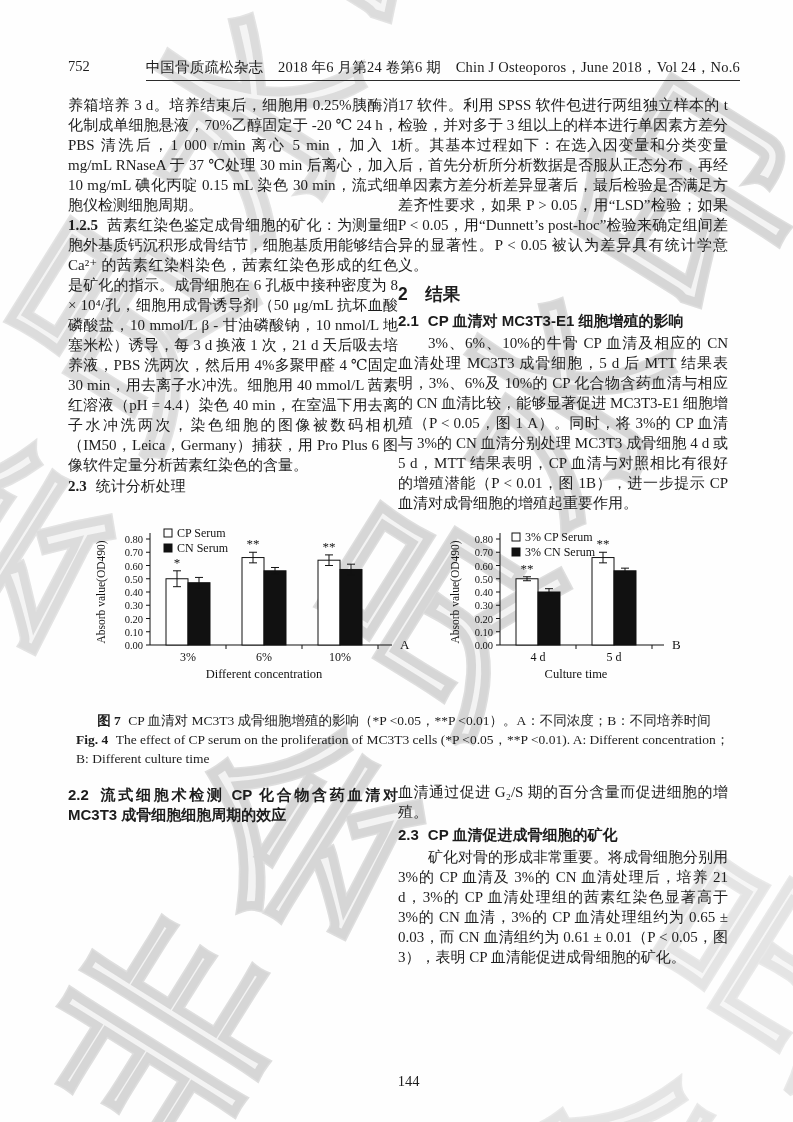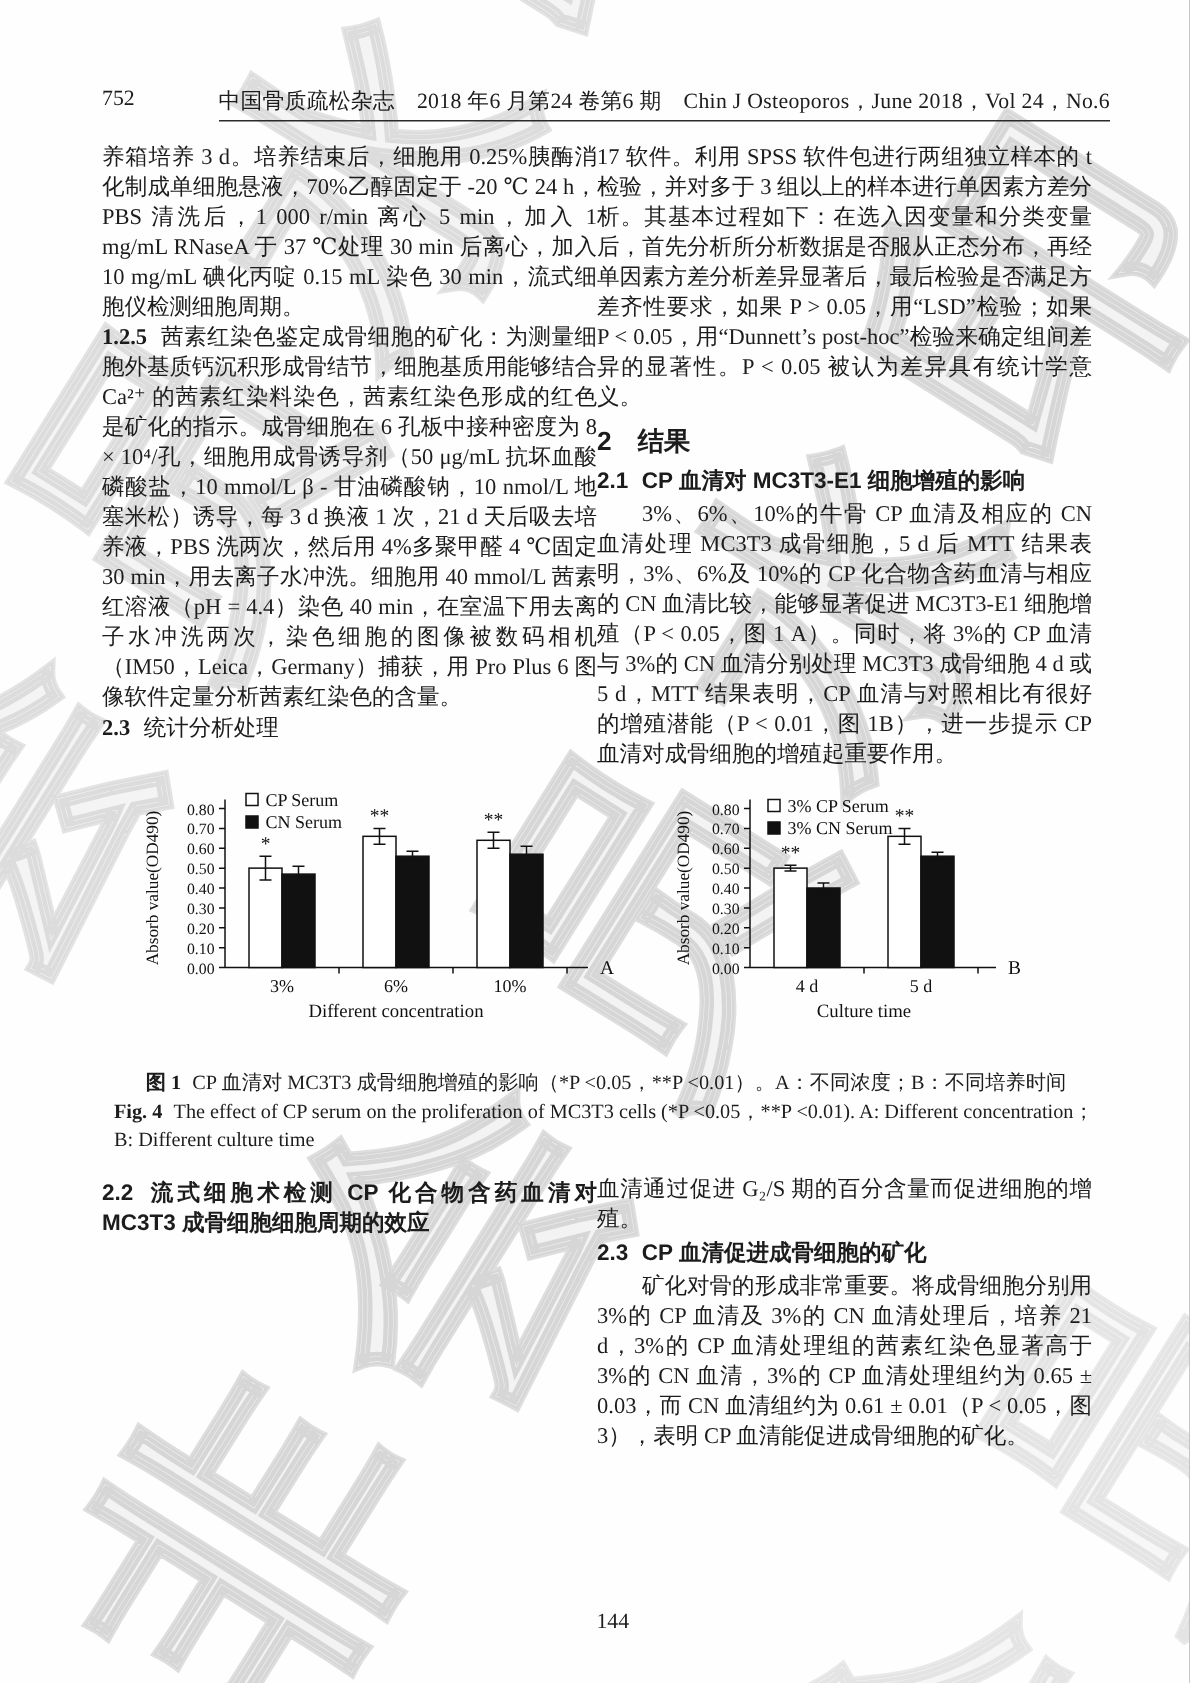--- a/index.html
+++ b/index.html
@@ -178,21 +178,21 @@
               <text x="128" y="157" text-anchor="middle" font-size="12.5">Culture time</text>
               <text x="11" y="71" text-anchor="middle" font-size="11.5" transform="rotate(-90 11 71)">Absorb value(OD490)</text>
               <rect x="64" y="12" width="8" height="8" fill="#ffffff" stroke="#111" stroke-width="1"></rect>
               <text x="77" y="20" text-anchor="start" font-size="12">3% CP Serum</text>
               <rect x="64" y="27" width="8" height="8" fill="#111111" stroke="#111" stroke-width="1"></rect>
               <text x="77" y="35" text-anchor="start" font-size="12">3% CN Serum</text>
               <text x="224" y="128" text-anchor="start" font-size="13">B</text>
             </svg></div>
       </div>
       <div class="caption">
-        <div class="cap-center"><b>图 1</b><span>CP 血清对 MC3T3 成骨细胞增殖的影响（*P &lt;0.05，**P &lt;0.01）。A：不同浓度；B：不同培养时间</span></div>
+        <div class="cap-center"><b>图 7</b><span>CP 血清对 MC3T3 成骨细胞增殖的影响（*P &lt;0.05，**P &lt;0.01）。A：不同浓度；B：不同培养时间</span></div>
         <div class="cap-en"><b>Fig. 4</b><span>The effect of CP serum on the proliferation of MC3T3 cells (*P &lt;0.05，**P &lt;0.01). A: Different concentration；</span></div>
         <div class="cap-en">B: Different culture time</div>
       </div>
     </div>
 
     <div class="cols">
       <div class="col">
         <div class="h2s"><b class="hnum">2.2</b><span>流式细胞术检测 CP 化合物含药血清对 MC3T3 成骨细胞细胞周期的效应</span></div>
       </div>
       <div class="col">

